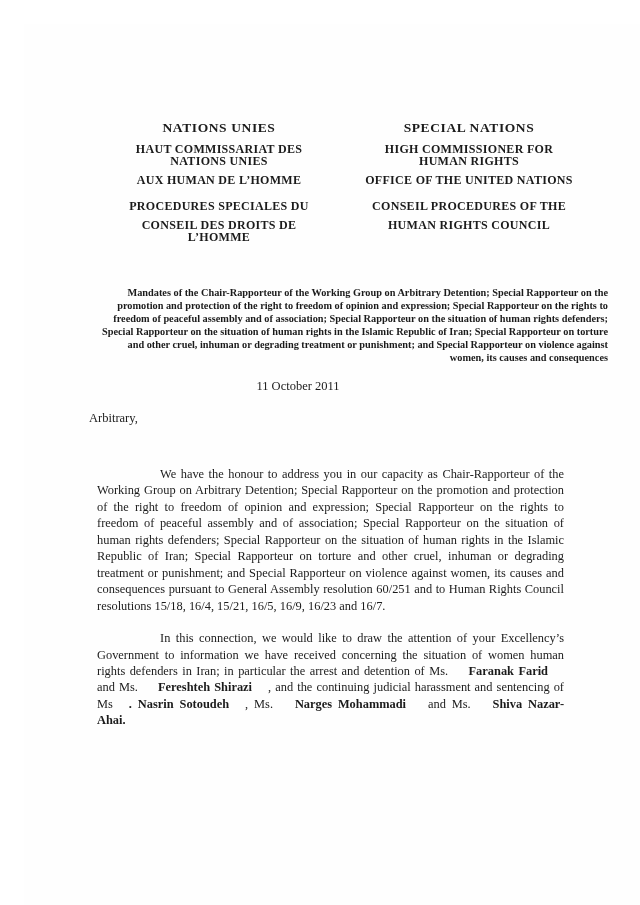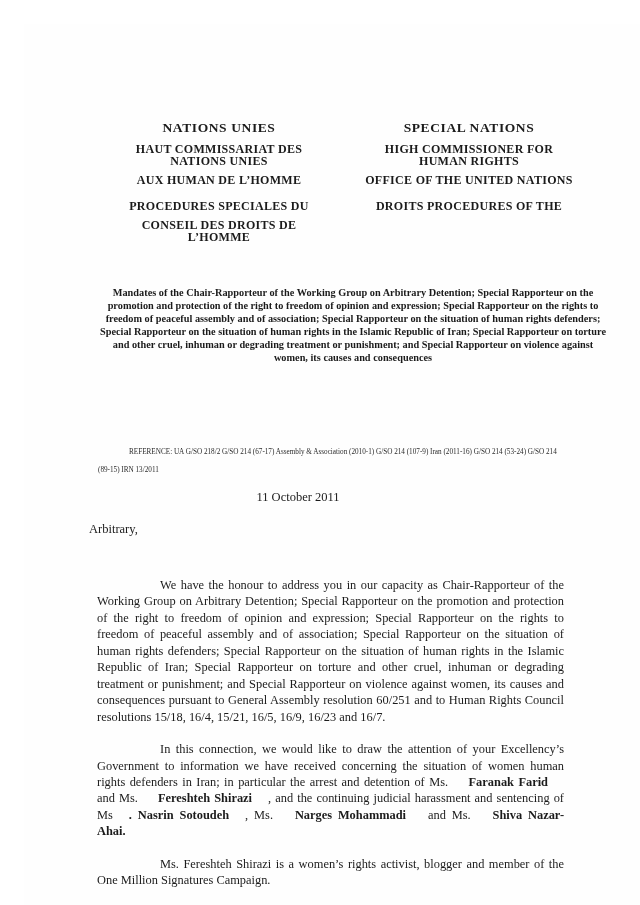--- a/index.html
+++ b/index.html
@@ -42,21 +42,21 @@
   .letterhead-dept {
     font-size: 12px;
     line-height: 11.5px;
     letter-spacing: 0.3px;
     margin-top: 14px;
   }
 
   
   .mandates {
     margin: 27px 56px 0 74px;
-    text-align: center;
+    text-align: right;
     font-weight: bold;
     font-size: 10.3px;
     line-height: 13px;
   }
 
   
   .reference {
     margin: 83px 60px 0 66px;
     font-size: 7.2px;
     line-height: 10px;
@@ -100,34 +100,30 @@
       <div class="letterhead-title">NATIONS UNIES</div>
       <div class="letterhead-sub">HAUT COMMISSARIAT DES NATIONS UNIES</div>
       <div class="letterhead-sub">AUX HUMAN DE L’HOMME</div>
       <div class="letterhead-dept">PROCEDURES SPECIALES DU</div>
       <div class="letterhead-sub">CONSEIL DES DROITS DE L’HOMME</div>
     </div>
     <div class="letterhead-col">
       <div class="letterhead-title">SPECIAL NATIONS</div>
       <div class="letterhead-sub">HIGH COMMISSIONER FOR HUMAN RIGHTS</div>
       <div class="letterhead-sub">OFFICE OF THE UNITED NATIONS</div>
-      <div class="letterhead-dept">DROITS PROCEDURES OF THE</div>
+      <div class="letterhead-dept">CONSEIL PROCEDURES OF THE</div>
+      <div class="letterhead-sub">HUMAN RIGHTS COUNCIL</div>
     </div>
   </div>
 
   <div class="mandates">Mandates of the Chair-Rapporteur of the Working Group on Arbitrary Detention; Special Rapporteur on the promotion and protection of the right to freedom of opinion and expression; Special Rapporteur on the rights to freedom of peaceful assembly and of association; Special Rapporteur on the situation of human rights defenders; Special Rapporteur on the situation of human rights in the Islamic Republic of Iran; Special Rapporteur on torture and other cruel, inhuman or degrading treatment or punishment; and Special Rapporteur on violence against women, its causes and consequences</div>
 
-  <div class="reference">
-    <div class="ref-line1">REFERENCE:  UA G/SO 218/2 G/SO 214 (67-17) Assembly &amp; Association (2010-1) G/SO 214 (107-9) Iran (2011-16) G/SO 214 (53-24) G/SO 214</div>
-    <div class="ref-line2">(89-15) IRN 13/2011</div>
-  </div>
 
   <div class="date-line">11 October 2011</div>
 
   <div class="salutation">Arbitrary,</div>
 
   <div class="letter-body">
     <p class="body-para first"><span>We have the honour to address you in our capacity as Chair-Rapporteur of the Working Group on Arbitrary Detention; Special Rapporteur on the promotion and protection of the right to freedom of opinion and expression; Special Rapporteur on the rights to freedom of peaceful assembly and of association; Special Rapporteur on the situation of human rights defenders; Special Rapporteur on the situation of human rights in the Islamic Republic of Iran; Special Rapporteur on torture and other cruel, inhuman or degrading treatment or punishment; and Special Rapporteur on violence against women, its causes and consequences pursuant to General Assembly resolution 60/251 and to Human Rights Council resolutions 15/18, 16/4, 15/21, 16/5, 16/9, 16/23 and 16/7.</span></p>
     <p class="body-para"><span>In this connection, we would like to draw the attention of your Excellency’s Government to information we have received concerning the situation of women human rights defenders in Iran; in particular the arrest and detention of Ms. </span><b>Faranak Farid</b><span> and Ms. </span><b>Fereshteh Shirazi</b><span>, and the continuing judicial harassment and sentencing of Ms</span><b>. Nasrin Sotoudeh</b><span>, Ms. </span><b>Narges Mohammadi</b><span> and Ms. </span><b>Shiva Nazar-Ahai.</b></p>
-    <p class="body-para"><span>Ms. Fereshteh Shirazi is a women’s rights activist, blogger and member of the One Million Signatures Campaign.</span></p>
   </div>
 
 </div>
 
 </body></html>

